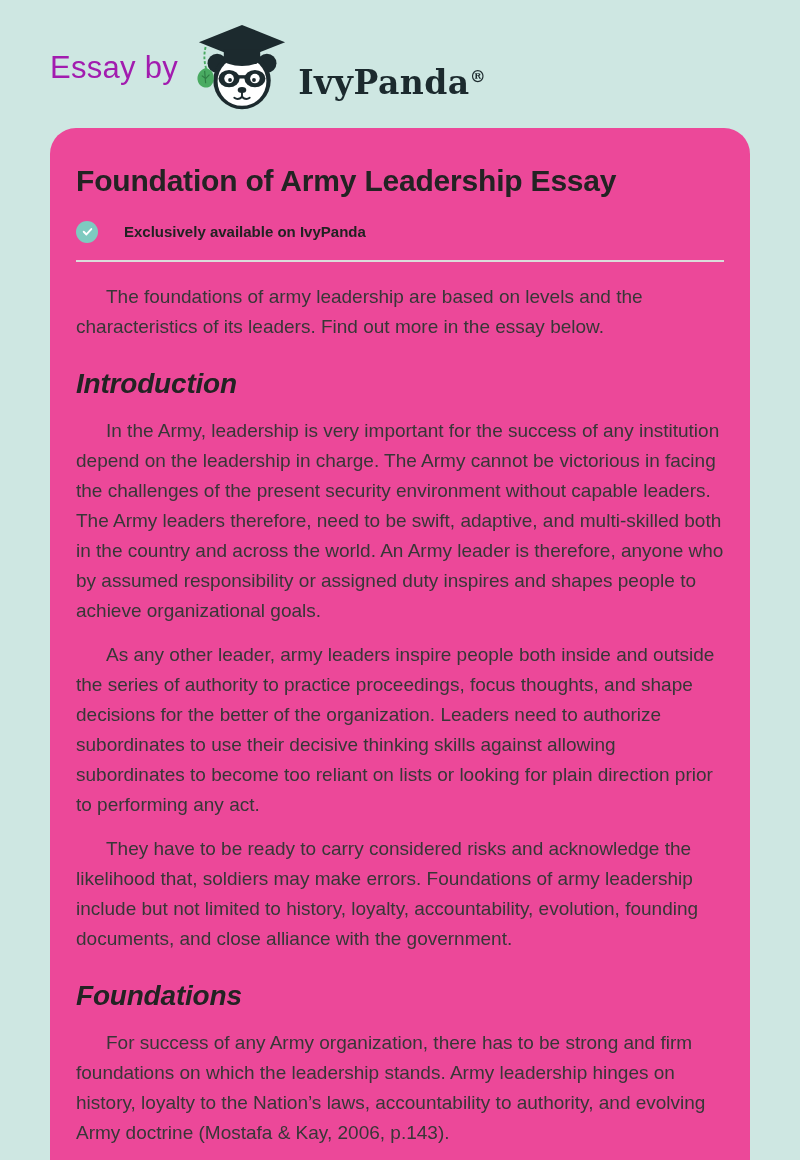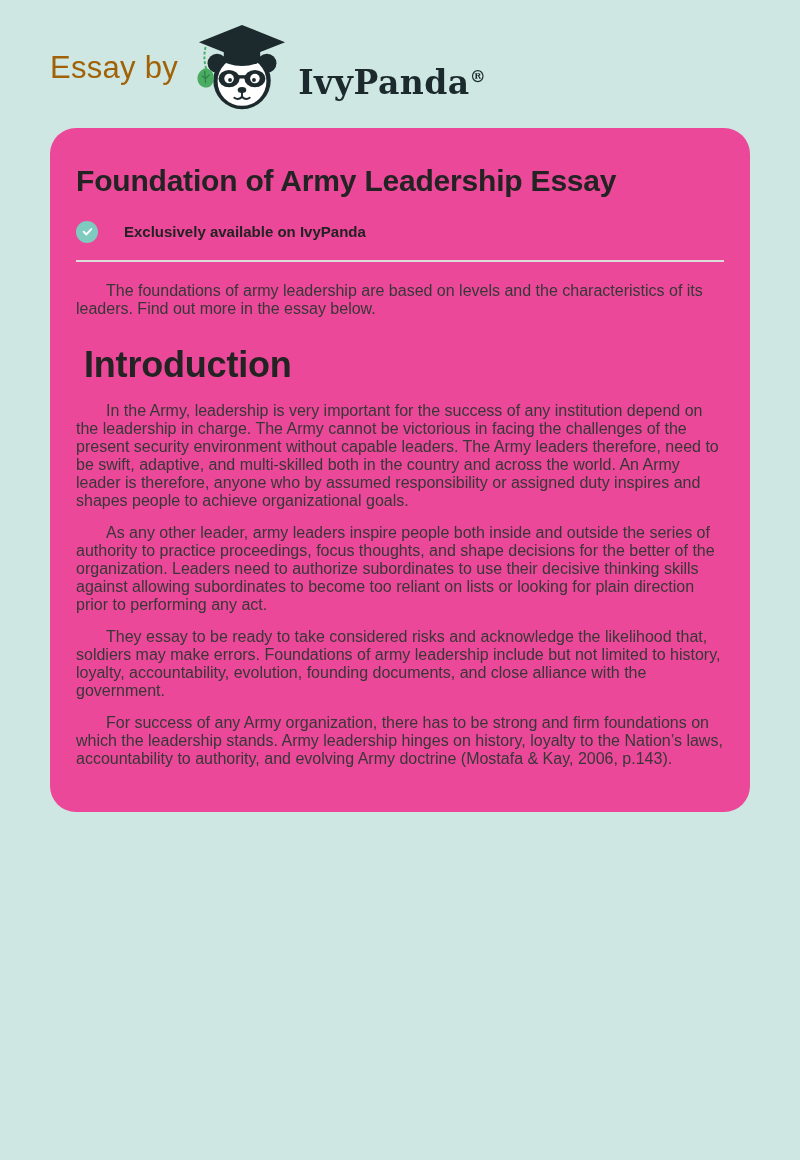--- a/index.html
+++ b/index.html
@@ -14,21 +14,21 @@
 
   
   .site-header {
     display: flex;
     align-items: center;
     height: 122px;
     padding: 14px 0 0 50px;
   }
   .essay-by {
     font-size: 31px;
-    color: #a16207;
+    color: #a21caf;
     letter-spacing: 0.3px;
     margin-right: 16px;
   }
   .logo-wrap { width: 96px; height: 90px; margin-right: 8px; }
   .logo-wrap svg { display: block; width: 100%; height: 100%; }
   .brand {
     font-family: "DejaVu Serif", "Liberation Serif", serif;
     font-weight: bold;
     font-size: 33px;
     color: #1c2a2e;
@@ -81,31 +81,32 @@
   }
   .rule {
     border: none;
     border-top: 2px solid #dbdbdb;
     margin: 0 0 20px;
   }
 
   
   .article-body p.body-paragraph {
     margin: 0 0 14px;
-    font-size: 16px;
-    line-height: 18px;
+    font-size: 19px;
+    line-height: 30px;
     color: #373737;
     text-indent: 30px;
   }
   .article-body h2.section-heading {
-    margin: 26px 8px 16px;
-    font-size: 36px;
+    margin: 26px 0 16px;
+    font-size: 28px;
     font-weight: bold;
     color: #232323;
     letter-spacing: -0.2px;
+    font-style: italic;
   }
 </style>
 </head>
 <body>
 
 <header class="site-header">
   <span class="essay-by">Essay by</span>
 
   <span class="logo-wrap">
 
@@ -153,16 +154,17 @@
     <span class="badge-label">Exclusively available on IvyPanda</span>
   </div>
 
   <hr class="rule">
 
   <div class="article-body">
       <p class="body-paragraph">The foundations of army leadership are based on levels and the characteristics of its leaders. Find out more in the essay below.</p>
       <h2 class="section-heading">Introduction</h2>
       <p class="body-paragraph">In the Army, leadership is very important for the success of any institution depend on the leadership in charge. The Army cannot be victorious in facing the challenges of the present security environment without capable leaders. The Army leaders therefore, need to be swift, adaptive, and multi-skilled both in the country and across the world. An Army leader is therefore, anyone who by assumed responsibility or assigned duty inspires and shapes people to achieve organizational goals.</p>
       <p class="body-paragraph">As any other leader, army leaders inspire people both inside and outside the series of authority to practice proceedings, focus thoughts, and shape decisions for the better of the organization. Leaders need to authorize subordinates to use their decisive thinking skills against allowing subordinates to become too reliant on lists or looking for plain direction prior to performing any act.</p>
-      <p class="body-paragraph">They essay to be ready to take considered risks and acknowledge the likelihood that, soldiers may make errors. Foundations of army leadership include but not limited to history, loyalty, accountability, evolution, founding documents, and close alliance with the government.</p>
+      <p class="body-paragraph">They have to be ready to carry considered risks and acknowledge the likelihood that, soldiers may make errors. Foundations of army leadership include but not limited to history, loyalty, accountability, evolution, founding documents, and close alliance with the government.</p>
+      <h2 class="section-heading">Foundations</h2>
       <p class="body-paragraph">For success of any Army organization, there has to be strong and firm foundations on which the leadership stands. Army leadership hinges on history, loyalty to the Nation’s laws, accountability to authority, and evolving Army doctrine (Mostafa &amp; Kay, 2006, p.143).</p>
     </div>
 </main>
 
 </body></html>

